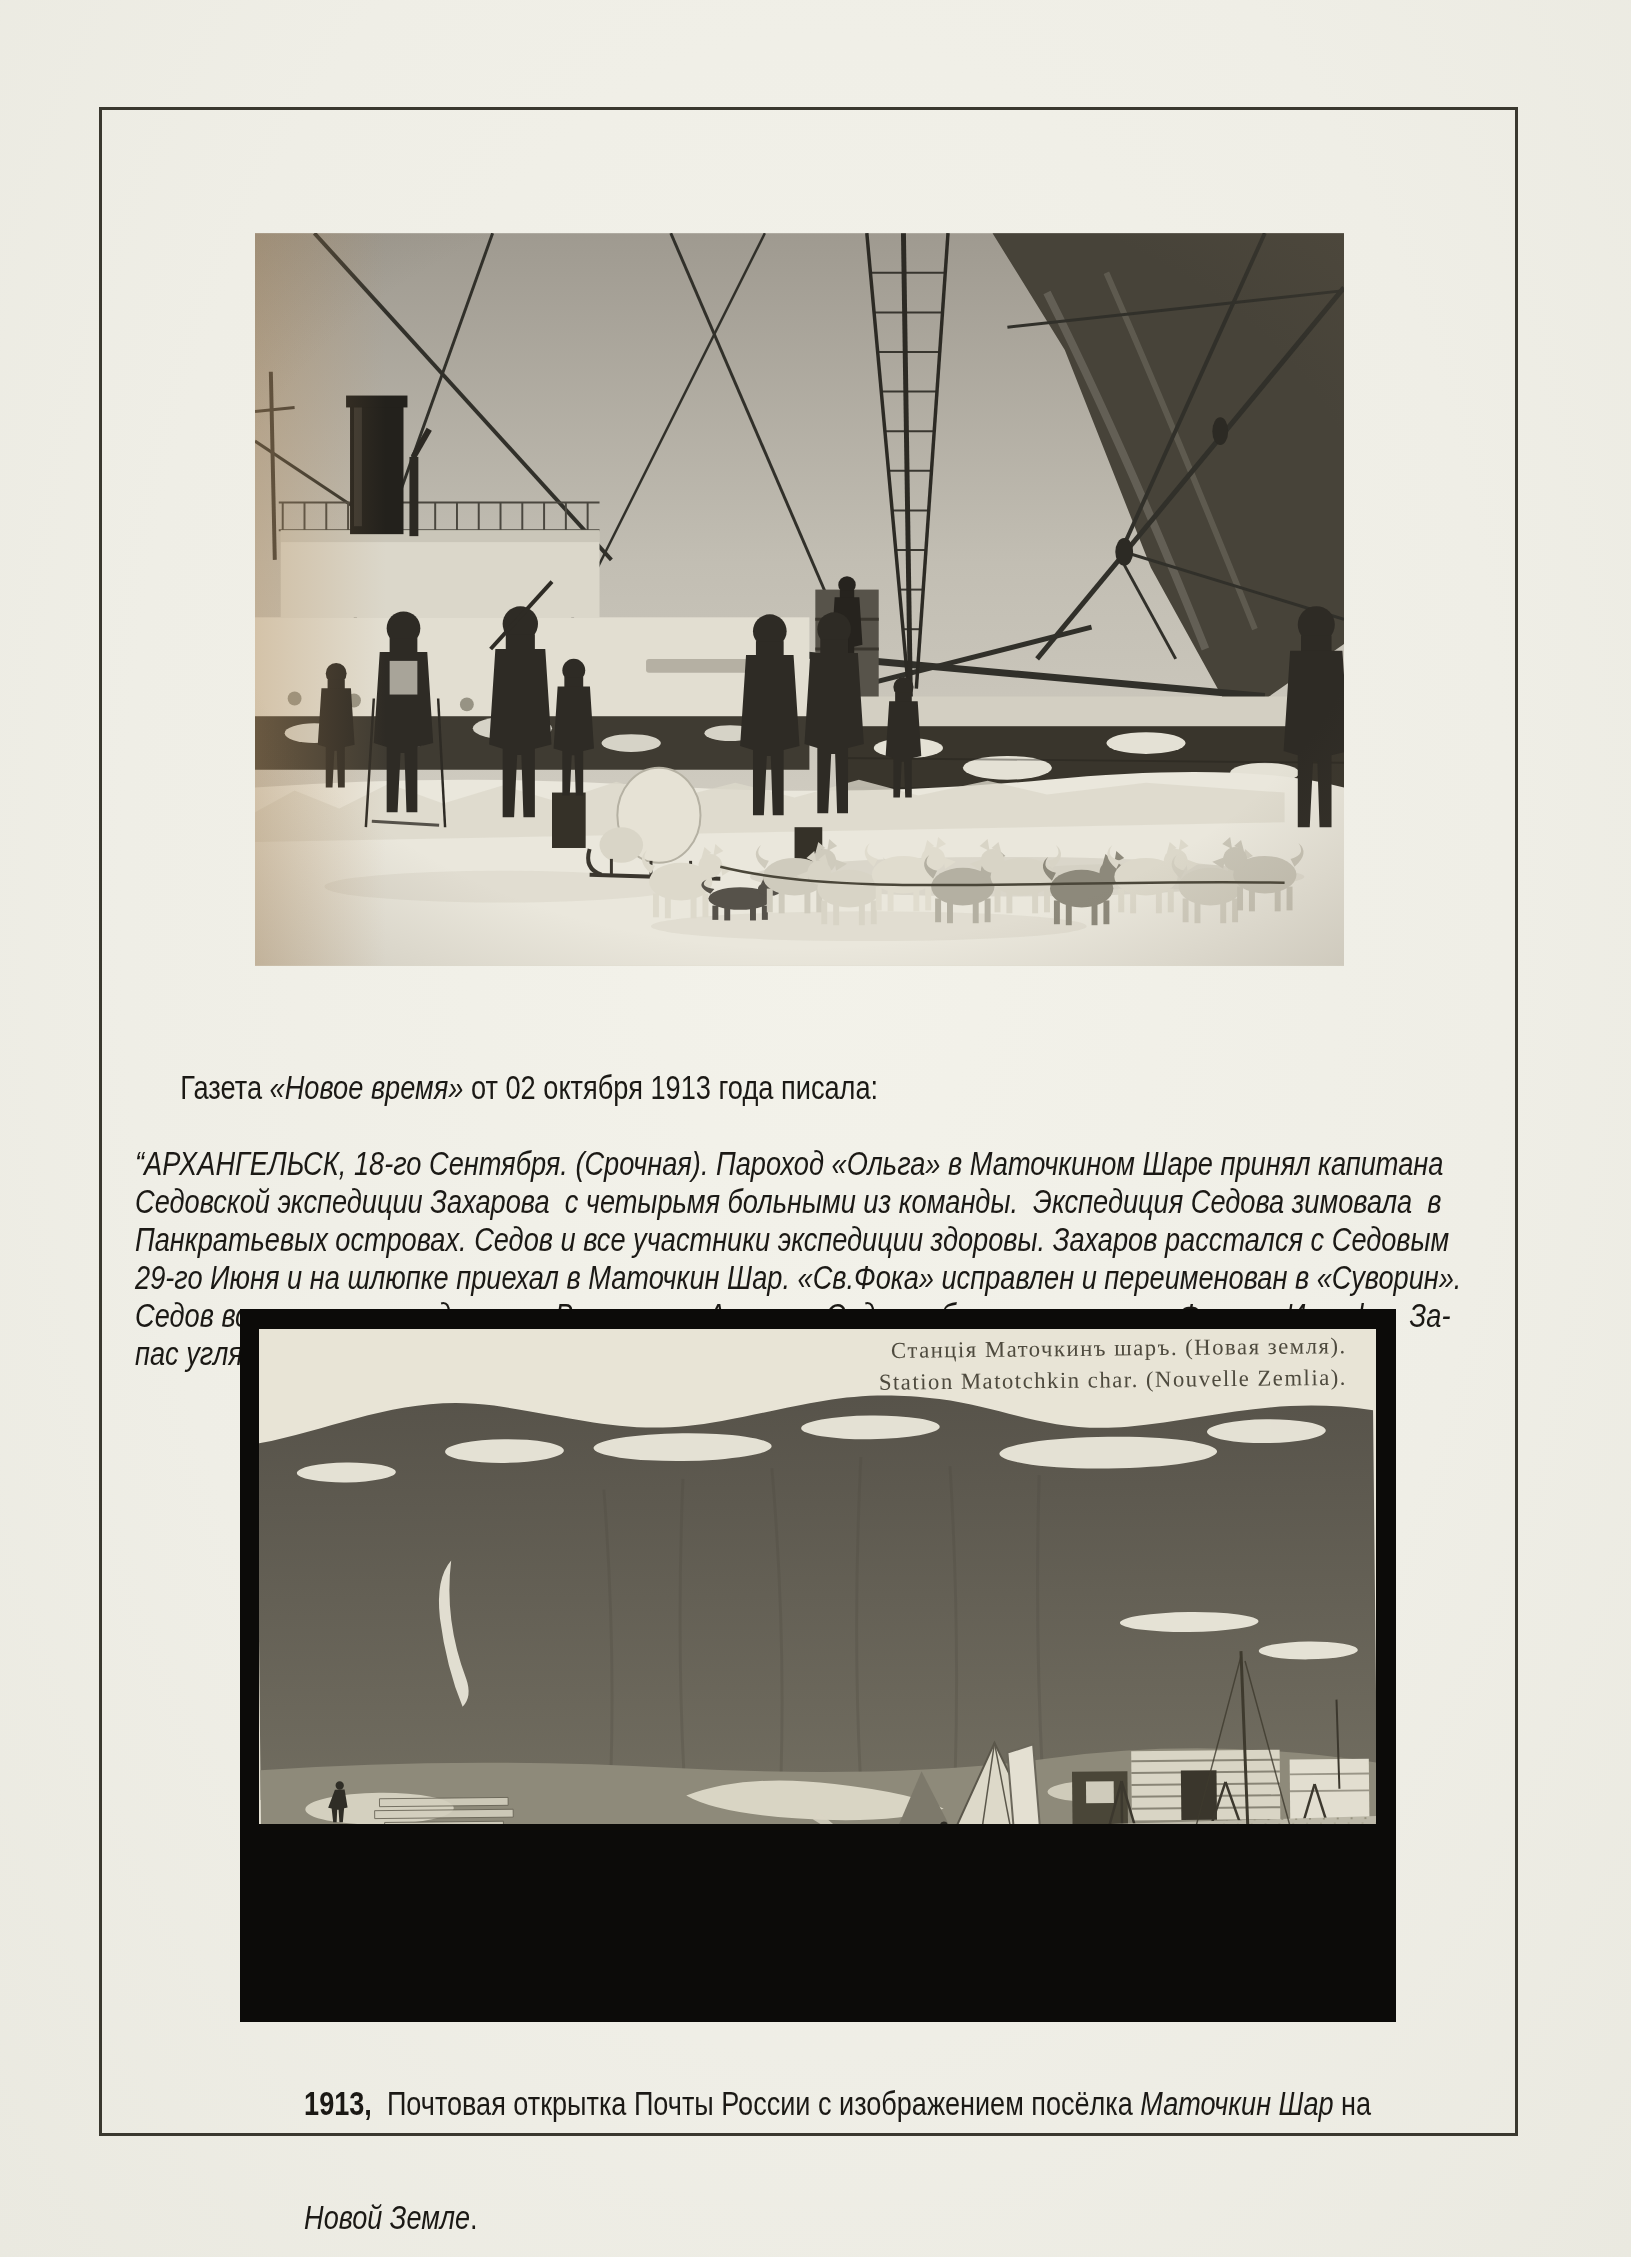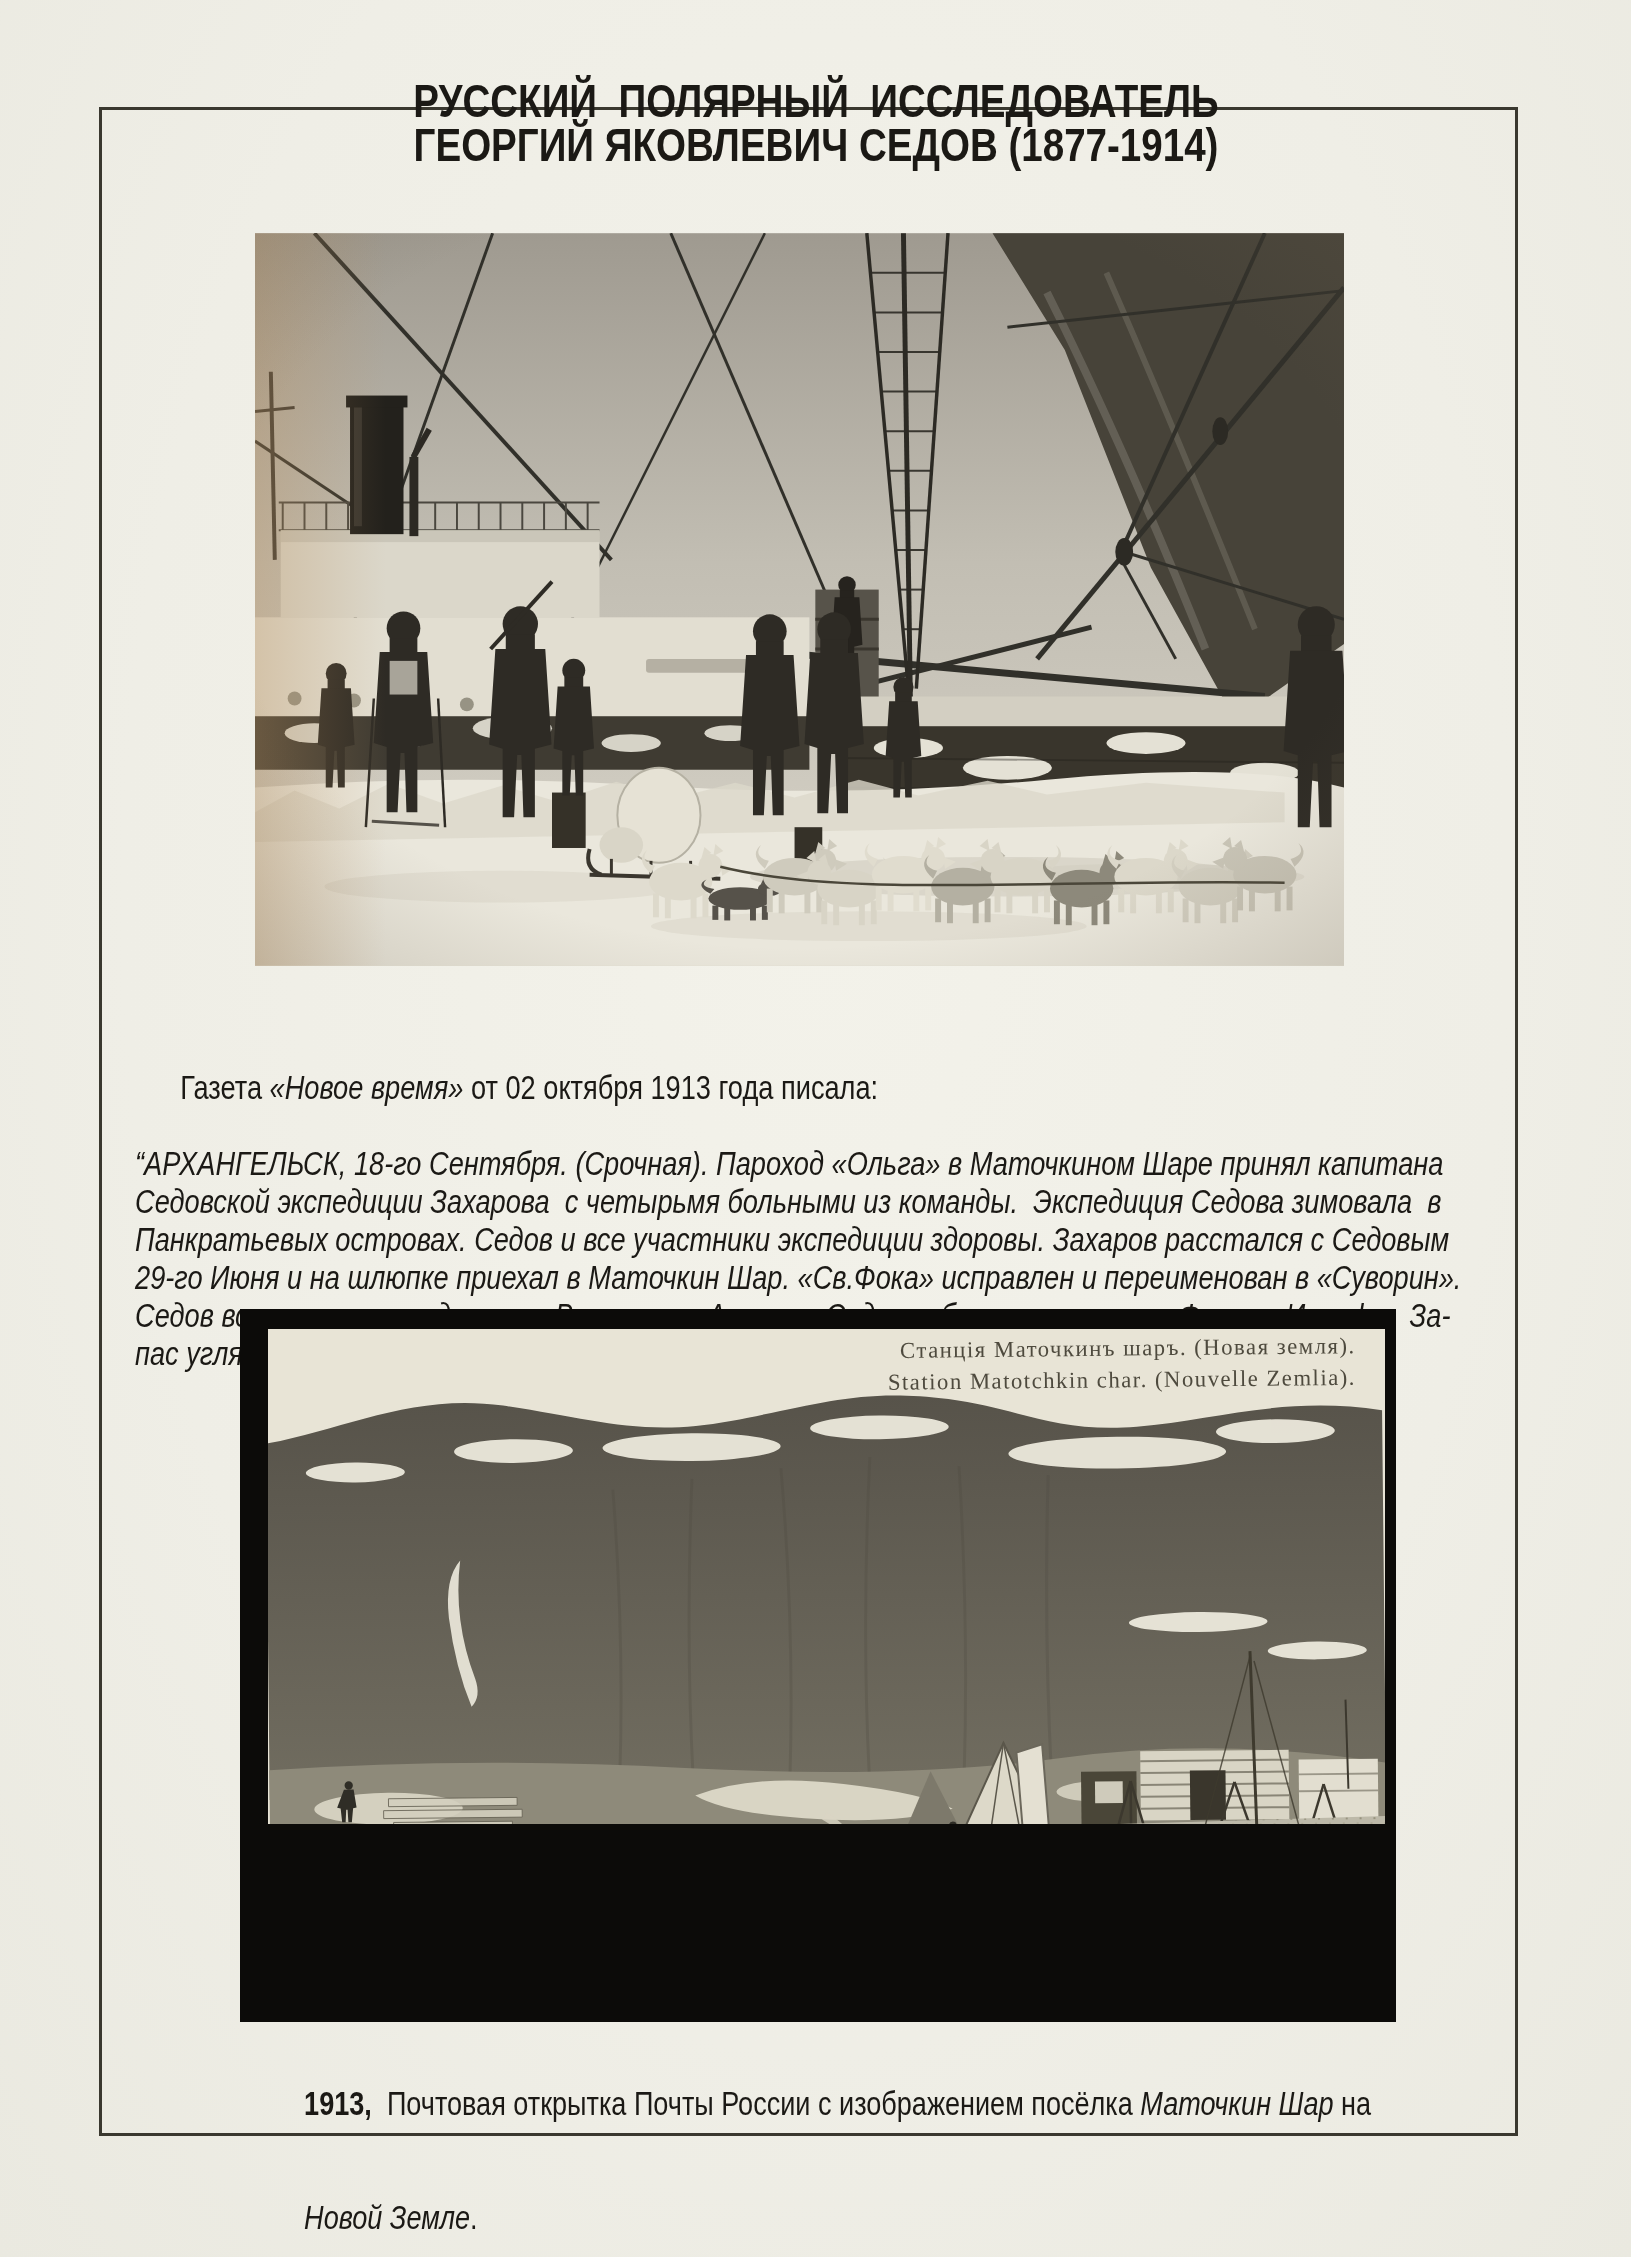--- a/index.html
+++ b/index.html
@@ -20,32 +20,28 @@
   .photo1 svg, .postcard svg { display:block; }
   .cap { position:absolute; font-size:33px; line-height:38px; }
   .capline { white-space:pre; transform:scaleX(0.82); transform-origin:left top; }
   .article { position:absolute; left:135px; top:1030px; font-size:34px; line-height:38px; }
   .article .line { white-space:pre; transform:scaleX(0.80); transform-origin:left top; }
   .it { font-style:italic; }
   .yr { font-weight:bold; }
   .quote { font-style:italic; }
   .photo2frame { position:absolute; left:240px; top:1309px; width:1156px; height:713px;
                  background:#0c0b09; }
-  .postcard { position:absolute; left:28px; top:20px; width:1117px; height:495px; overflow:hidden;text-align:right; }
+  .postcard { position:absolute; left:19px; top:20px; width:1117px; height:495px; overflow:hidden;text-align:right; }
 </style>
 </head>
 <body>
 
 <div class="canvas">
   <div class="frame"></div>
 
-  <div class="title">
-    <div class="tline">РУССКИЙ  ПОЛЯРНЫЙ  ИССЛЕДОВАТЕЛЬ</div>
-    <div class="tline">ГЕОРГИЙ ЯКОВЛЕВИЧ СЕДОВ (1877-1914)</div>
-  </div>
 
   <div class="photo1">
     <svg width="1089" height="733" viewBox="0 0 1100 740">
       <defs>
         <linearGradient id="sky1" x1="0" y1="0" x2="0" y2="1">
           <stop offset="0" stop-color="#9f9a90"></stop>
           <stop offset="0.45" stop-color="#c2beb3"></stop>
           <stop offset="1" stop-color="#d8d4c9"></stop>
         </linearGradient>
         <linearGradient id="sepiaL" x1="0" y1="0" x2="1" y2="0">

